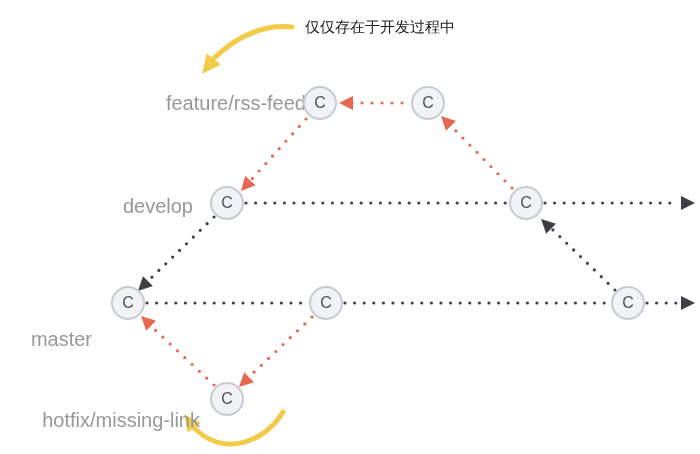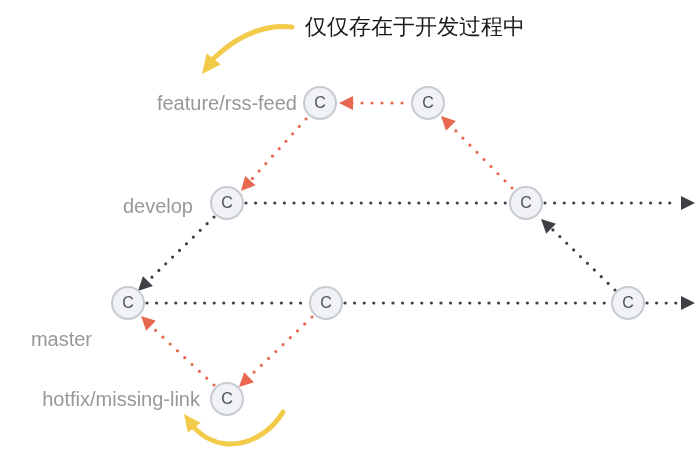--- a/index.html
+++ b/index.html
@@ -40,21 +40,21 @@
     height: 28px;
     line-height: 28px;
     font-size: 20px;
     color: #97989b;
     text-align: right;
     white-space: nowrap;
     z-index: 1;
   }
   .annotation {
     position: absolute;
-    font-size: 22px;
+    font-size: 15px;
     line-height: 27px;
     color: #1a1a1a;
     white-space: nowrap;
     z-index: 1;
   }
   .annotation div { white-space: nowrap; }
 </style>
 </head>
 <body>
 
@@ -95,24 +95,24 @@
     <g stroke="#f1cb49" stroke-width="5" stroke-linecap="round" fill="none">
       <path d="M292,27 C263,24 236,37 213,59"></path>
       <path d="M283,412 C272,431 250,445 228,444 C212,443 199,434 191,424"></path>
     </g>
     <g fill="#f1cb49" stroke="none">
       <polygon points="0,0 -19,-9 -19,9" transform="translate(202,74) rotate(128)"></polygon>
       <polygon points="0,0 -17,-8 -17,8" transform="translate(184,414) rotate(-127)"></polygon>
     </g>
   </svg>
 
-  <div class="branch-label" style="right:403px; top:89px;">feature/rss-feed</div>
+  <div class="branch-label" style="right:394px; top:89px;">feature/rss-feed</div>
   <div class="branch-label" style="right:507px; top:192px;">develop</div>
   <div class="branch-label" style="right:608px; top:289px;margin-top:36px;">master</div>
-  <div class="branch-label" style="right:500px; top:385px;">hotfix/missing-link</div>
+  <div class="branch-label" style="right:500px; top:406px;">hotfix/missing-link</div>
 
   <div class="node" style="left:303px; top:86px;">C</div>
   <div class="node" style="left:411px; top:86px;">C</div>
   <div class="node" style="left:210px; top:186px;">C</div>
   <div class="node" style="left:509px; top:186px;">C</div>
   <div class="node" style="left:111px; top:286px;">C</div>
   <div class="node" style="left:309px; top:286px;">C</div>
   <div class="node" style="left:611px; top:286px;">C</div>
   <div class="node" style="left:210px; top:382px;">C</div>
 

